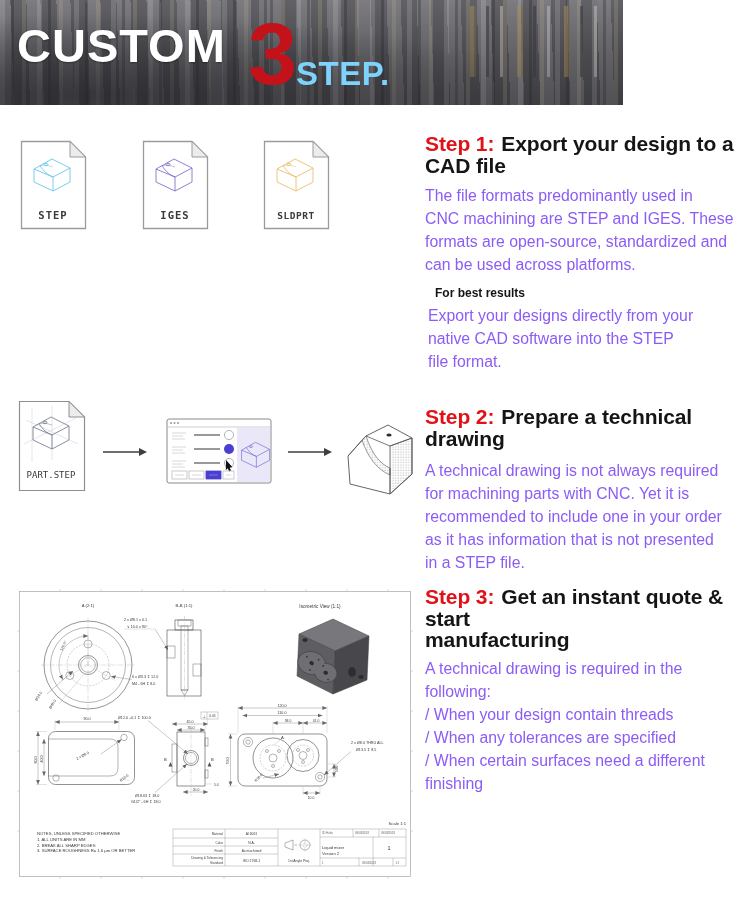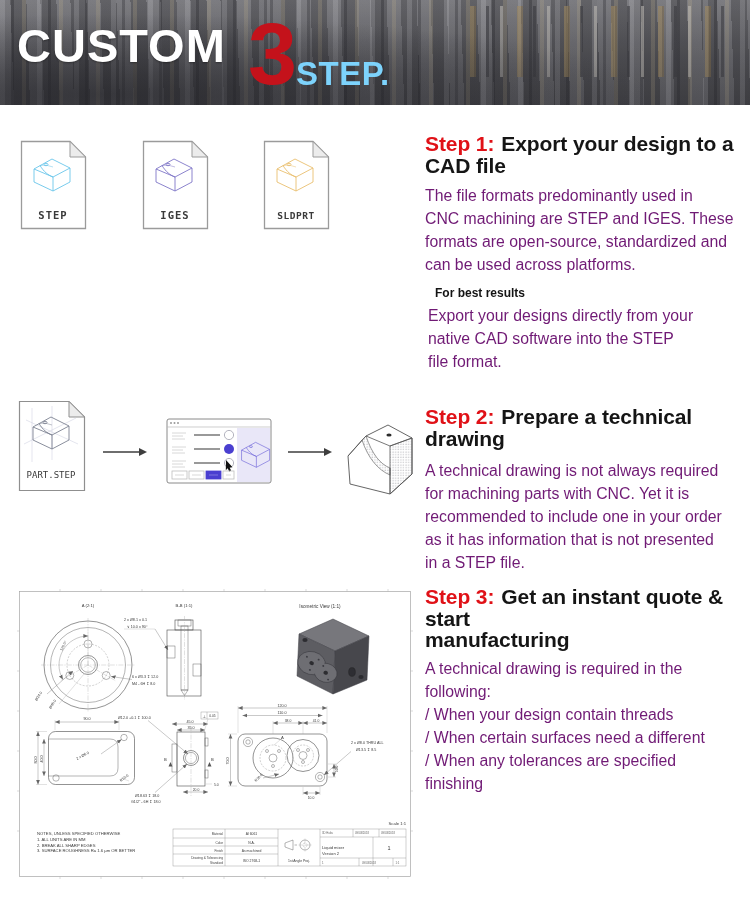--- a/index.html
+++ b/index.html
@@ -1,20 +1,20 @@
 <!DOCTYPE html>
 <html><head>
 <meta charset="utf-8">
 <style>
   html,body{margin:0;padding:0;background:#fff;}
   .page{position:relative;width:750px;height:900px;background:#fff;overflow:hidden;
         font-family:"Liberation Sans",sans-serif;}
 
   
-  .banner{position:absolute;left:0;top:0;width:750px;height:105px;background:#5d5d62;overflow:hidden;}
+  .banner{position:absolute;left:0;top:0;width:623px;height:105px;background:#5d5d62;overflow:hidden;}
   .banner-texture{position:absolute;inset:0;
     background:
       repeating-linear-gradient(90deg, rgba(235,235,240,.20) 0 5px, rgba(0,0,0,0) 5px 11px,
         rgba(25,25,30,.28) 11px 14px, rgba(0,0,0,0) 14px 22px,
         rgba(205,190,155,.25) 22px 26px, rgba(0,0,0,0) 26px 37px),
       repeating-linear-gradient(88deg, rgba(255,255,255,.10) 0 14px, rgba(0,0,0,.14) 14px 30px),
       linear-gradient(180deg,#7b7b80 0%,#616166 55%,#525257 100%);}
   .banner-wood{position:absolute;left:470px;top:6px;right:15px;bottom:28px;opacity:.55;
     background:repeating-linear-gradient(90deg,#b59a67 0 4px,#8a744e 4px 6px,rgba(0,0,0,0) 6px 16px,
       #3a3a3f 16px 19px,rgba(0,0,0,0) 19px 30px,#d8d4cc 30px 33px,rgba(0,0,0,0) 33px 47px);}
@@ -27,21 +27,21 @@
     text-shadow:0 1px 2px rgba(0,0,0,.35);margin-top:40px;}
   .banner-number{position:absolute;left:248px;top:10px;font-size:88px;line-height:1;font-weight:800;color:#c4121b;}
   .banner-stepword{position:absolute;left:296px;top:57px;font-size:33px;line-height:1;font-weight:800;
     color:#7dd3fc;letter-spacing:.5px;}
 
   
   .step-block{position:absolute;left:425px;width:322px;color:#222;}
   .step-head{font-size:21px;line-height:21.5px;font-weight:bold;color:#151515;letter-spacing:-.1px;}
   .step-label{color:#e01117;margin-right:7px;}
   .body{margin-top:8px;}
-  .bline{font-size:15.8px;line-height:23px;color:#701a75;}
+  .bline{font-size:15.8px;line-height:23px;color:#8b5cf6;}
   .bline:empty{display:none;}
   .subhead{margin-top:10px;font-size:12px;font-weight:bold;color:#141414;margin-left:10px;}
   .subbody{margin-top:4px;margin-left:3px;}
 
   
   .art{position:absolute;}
 
   
   svg text{font-family:"Liberation Sans",sans-serif;fill:#3a3a3a;}
   .mono{font-family:"DejaVu Sans Mono",monospace;}
@@ -241,22 +241,22 @@
 
   <section class="step-block" style="top:586px;">
     <div class="step-head">
       <span class="step-label">Step 3:</span><span>Get an instant quote &amp; start</span>
       <div>manufacturing</div>
     </div>
     <div class="body" style="margin-top:6px;">
       <div class="bline">A technical drawing is required in the</div>
       <div class="bline">following:</div>
       <div class="bline">/ When your design contain threads</div>
+      <div class="bline">/ When any tolerances are specified</div>
       <div class="bline">/ When certain surfaces need a different</div>
-      <div class="bline">/ When any tolerances are specified</div>
       <div class="bline">finishing</div>
     </div>
   </section>
 
   <svg class="art" style="left:15px;top:588px;" width="400" height="295" viewBox="0 0 400 295">
     <defs>
       <pattern id="hatch45" width="4" height="4" patternUnits="userSpaceOnUse">
         <path d="M0,4 L4,0" stroke="#8a8a8a" stroke-width=".45"></path>
       </pattern>
       <marker id="ar" markerUnits="userSpaceOnUse" markerWidth="5" markerHeight="5" refX="4.6" refY="2.5" orient="auto-start-reverse">

